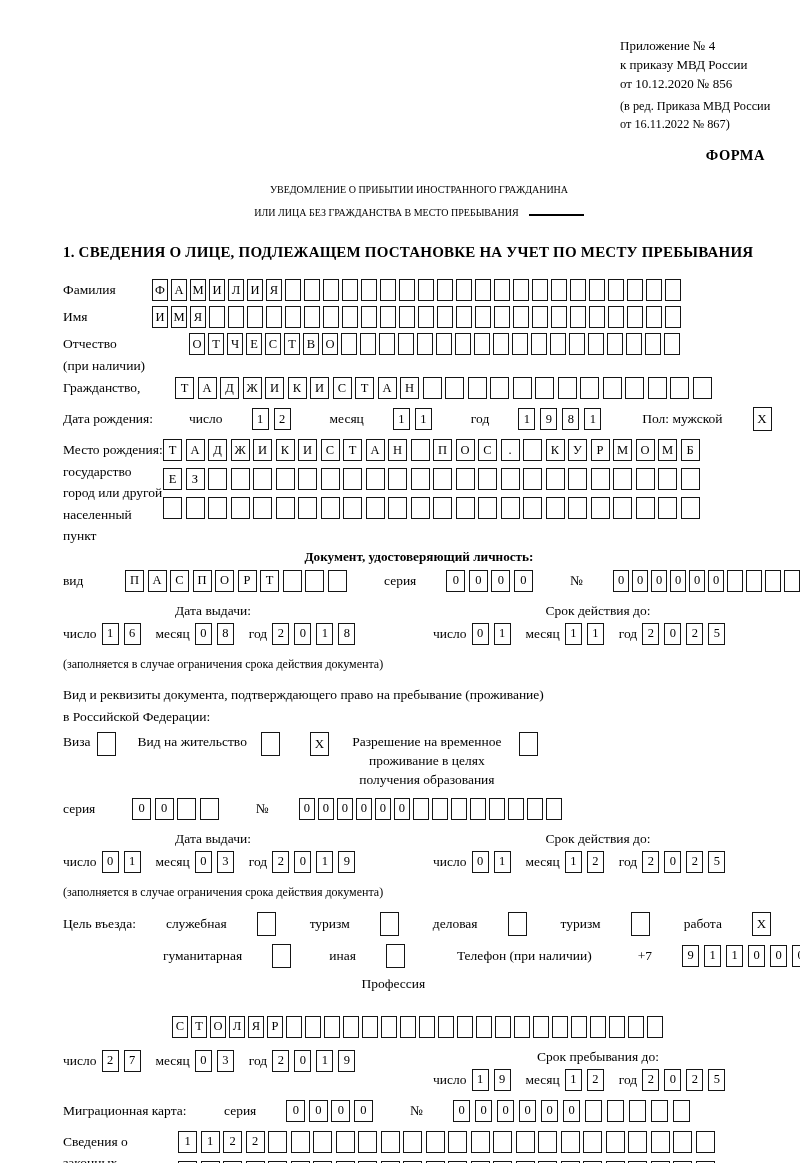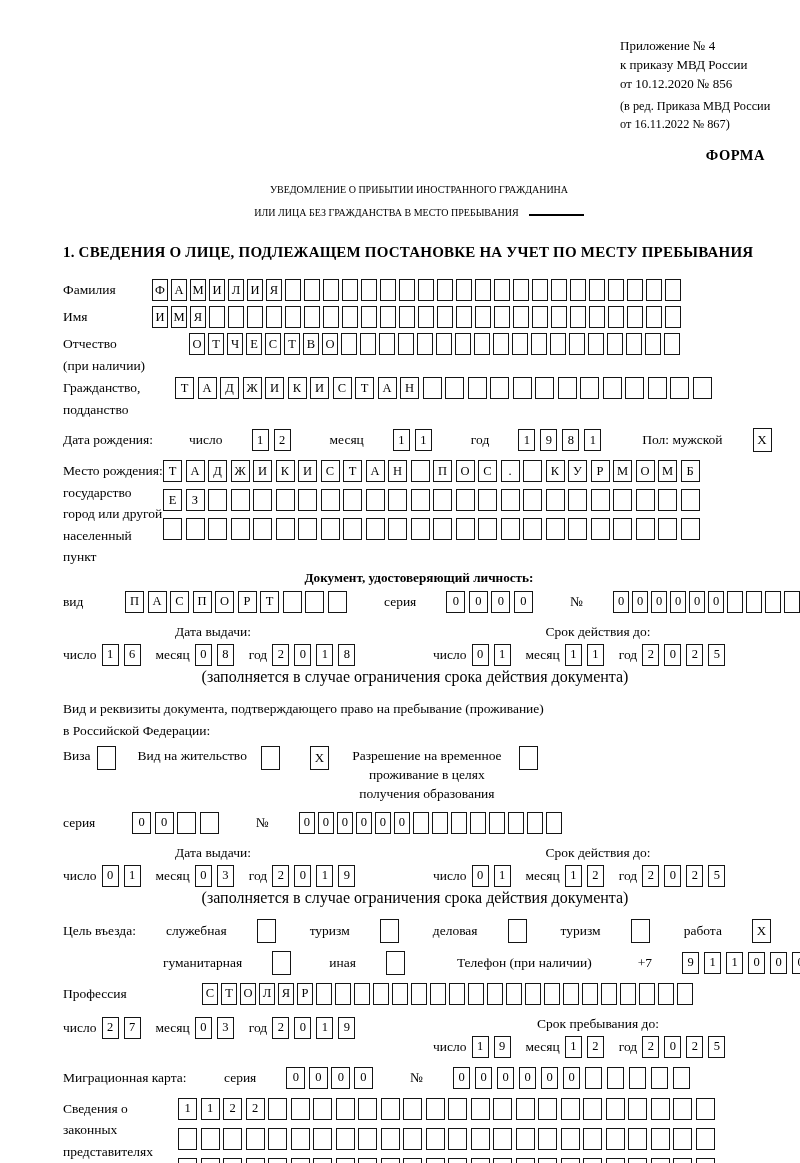--- a/index.html
+++ b/index.html
@@ -54,37 +54,37 @@
   .sn{margin:0 6px 0 10px;}
   
   .dates{display:flex;margin-top:9px;align-items:flex-start;}
   .dg-left{width:370px;flex-shrink:0;}
   .dhead{text-align:center;line-height:19px;}
   .dg-left .dhead{width:300px;}
   .dg-right .dhead{width:330px;}
   .dline{display:flex;align-items:center;margin-top:3px;white-space:nowrap;}
   .dline .dl{margin-right:5px;}
   .dline .ml{margin-left:10px;}
-  .note{margin-top:2px;text-align:center;padding-right:8px;font-size:16px;}
+  .note{margin-top:12px;text-align:left;padding-right:8px;font-size:12px;}
   .intro{margin-top:12px;line-height:22px;}
   
   .opts{display:flex;margin-top:4px;align-items:flex-start;}
   .opt{display:flex;align-items:flex-start;}
   .opt .olbl{line-height:19px;}
   .opt-c{text-align:center;}
   .row-series{margin-top:9px;}
   .row-series .lbl{width:45px;}
   
   .row-purp{margin-top:12px;}
   .p-lbl{margin:0 6px 0 10px;}
   .p-first{margin-left:6px;text-align:center;}
   .row-purp2{margin-top:8px;padding-left:100px;}
   .row-purp2 .ph-lbl{margin-left:28px;}
   .row-purp2 .pfx{margin:0 6px 0 22px;}
-  .row-prof{margin-top:8px;}
+  .row-prof{margin-top:8px;flex-direction:column;}
   .row-prof .lbl{width:115px;}
   .row-mig{margin-top:9px;}
   .row-mig .lbl{width:137px;}
   
   .reps{display:flex;margin-top:9px;align-items:flex-start;}
   .reps-labels{width:115px;flex-shrink:0;line-height:21.5px;}
   .reps-right .cells{display:flex;margin-bottom:8px;}
 </style>
 </head>
 <body>
@@ -231,21 +231,20 @@
         <span class="cell"></span>
         <span class="cell"></span>
         <span class="cell"></span>
         <span class="cell"></span>
         <span class="cell"></span>
         <span class="cell"></span>
         <span class="cell"></span>
         <span class="cell"></span>
       </span>
   </div>
-  <div class="subline">подданство</div>
 
   <div class="r row-bd">
     <span>Дата рождения:</span>
     <span class="dl first">число</span>
     <span class="cells gap">
         <span class="cell">1</span>
         <span class="cell">2</span>
       </span>
     <span class="dl">месяц</span>
     <span class="cells gap">

